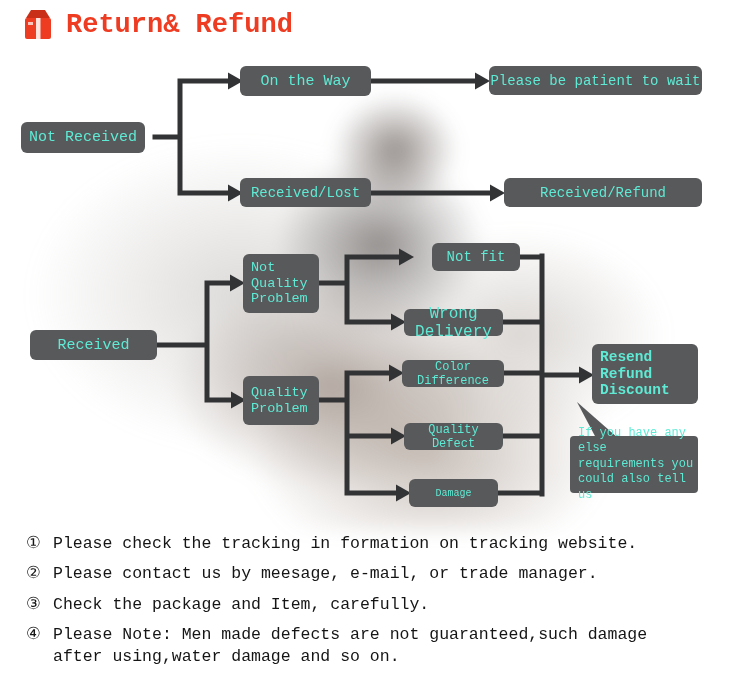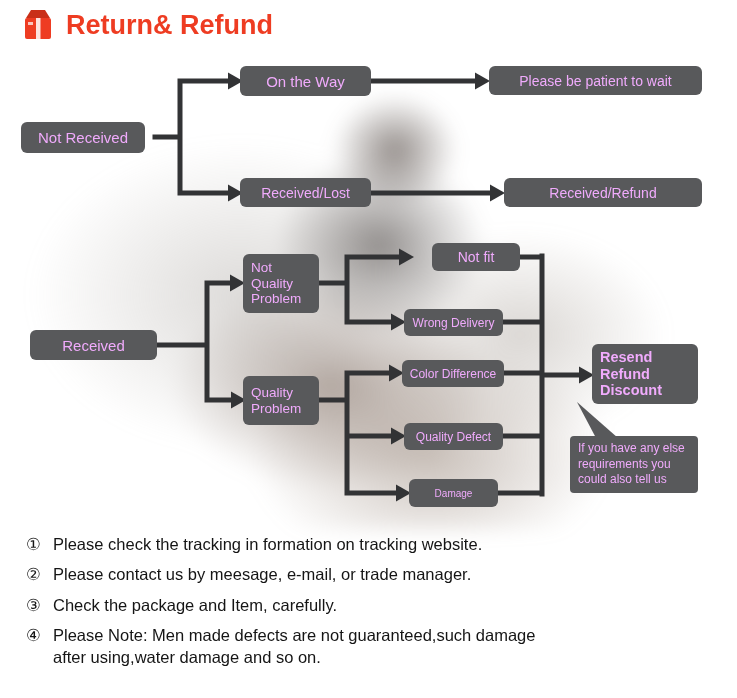--- a/index.html
+++ b/index.html
@@ -1,31 +1,31 @@
 <!DOCTYPE html>
 <html><head>
 <meta charset="utf-8">
 <style>
   html,body{margin:0;padding:0;background:#fff;}
   #page{position:relative;width:737px;height:698px;background:#ffffff;overflow:hidden;
-        font-family:Liberation Sans, sans-serif;}
+        font-family:Liberation Mono, monospace;}
   
   .bg-photo{position:absolute;left:0;top:55px;width:737px;height:475px;z-index:0;
     background:
       radial-gradient(ellipse 90px 80px at 395px 95px, rgba(60,48,42,.55), rgba(60,48,42,0) 70%),
       radial-gradient(ellipse 150px 130px at 380px 190px, rgba(45,38,35,.5), rgba(45,38,35,0) 70%),
       radial-gradient(ellipse 230px 150px at 330px 330px, rgba(120,100,88,.5), rgba(120,100,88,0) 70%),
       radial-gradient(ellipse 250px 160px at 430px 400px, rgba(135,115,100,.45), rgba(135,115,100,0) 72%),
       radial-gradient(ellipse 300px 220px at 240px 240px, rgba(170,165,160,.4), rgba(170,165,160,0) 70%),
       radial-gradient(ellipse 210px 150px at 520px 280px, rgba(150,140,130,.35), rgba(150,140,130,0) 70%);
     filter:blur(9px);}
   .hdr{position:absolute;left:22px;top:8px;display:flex;align-items:center;z-index:3;}
   .hdr-title{margin-left:12px;font-size:27px;font-weight:700;color:#ee3c22;}
   .connectors{position:absolute;left:0;top:0;z-index:1;pointer-events:none;}
-  .node{position:absolute;z-index:2;background:#58595b;color:#f0abfc;border-radius:6px;
+  .node{position:absolute;z-index:2;background:#58595b;color:#5eead4;border-radius:6px;
         display:flex;align-items:center;justify-content:center;text-align:center;
         font-size:15px;box-sizing:border-box;}
   .la{justify-content:flex-start;text-align:left;padding-left:8px;}
   .ml{white-space:pre-line;line-height:1.15;}
   .bubble{border-radius:4px;line-height:1.3;}
   .notes{position:absolute;left:26px;top:533px;width:695px;z-index:3;color:#151515;}
   .note{display:flex;margin-bottom:8px;font-size:16.5px;line-height:1.35;}
   .note-num{width:27px;flex:none;}
   .note-text{white-space:pre-line;}
 </style>
@@ -89,21 +89,21 @@
 
   <div class="node la ml" style="left:243px;top:254px;width:76px;height:59px;font-size:13.5px;">Not
 Quality
 Problem</div>
 
   <div class="node la ml" style="left:243px;top:376px;width:76px;height:49px;font-size:13.5px;">Quality
 Problem</div>
 
   <div class="node" style="left:432px;top:243px;width:88px;height:28px;font-size:14px;">Not fit</div>
 
-  <div class="node" style="left:404px;top:309px;width:99px;height:27px;font-size:12px;">Wrong Delivery</div>
+  <div class="node" style="left:404px;top:309px;width:99px;height:27px;font-size:16px;">Wrong Delivery</div>
 
   <div class="node" style="left:404px;top:423px;width:99px;height:27px;font-size:12px;">Quality Defect</div>
 
   <div class="node" style="left:402px;top:360px;width:102px;height:27px;font-size:12px;">Color Difference</div>
 
   <div class="node" style="left:409px;top:479px;width:89px;height:28px;font-size:10px;">Damage</div>
 
   <div class="node la ml" style="left:592px;top:344px;width:106px;height:60px;font-size:14.5px;font-weight:700;">Resend
 Refund
 Discount</div>

